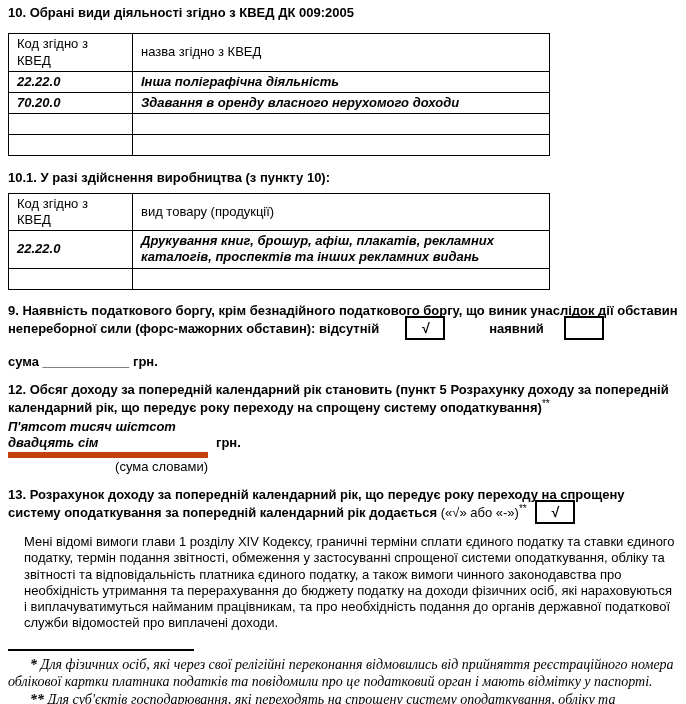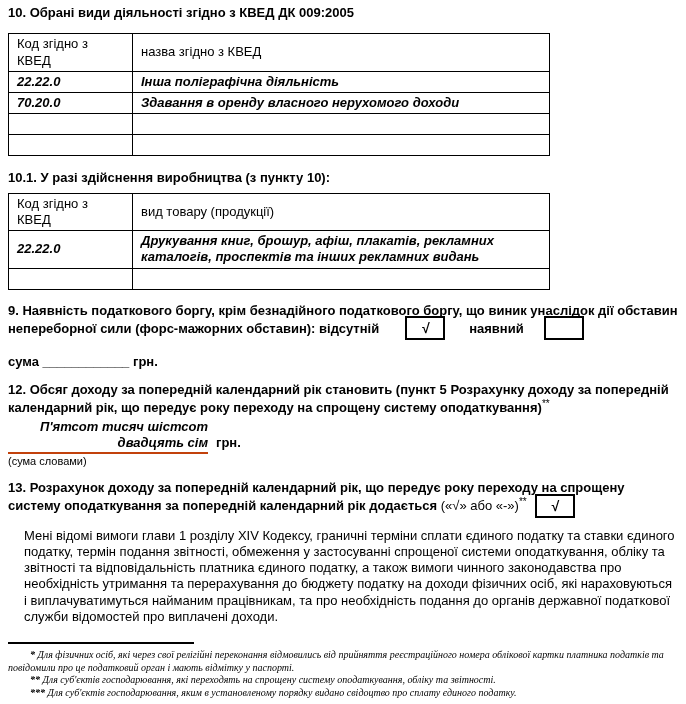--- a/index.html
+++ b/index.html
@@ -32,42 +32,42 @@
   .sup { vertical-align: super; font-size: 10px; }
 
   .cb {
     display: inline-block; width: 36px; height: 20px;
     border: 2px solid #000; box-sizing: content-box;
     text-align: center; vertical-align: middle;
     font-weight: bold; font-style: italic; font-size: 14px; line-height: 20px;
     margin-top: -3px;
   }
   .cb-absent   { margin-left: 26px; }
-  .lbl-present { margin-left: 24px; }
+  .lbl-present { margin-left: 44px; }
   .cb-present  { margin-left: 20px; }
   .cb-attach   { margin-left: 8px; }
 
   .sum-row { margin-top: 14px; }
 
   .amount-row { margin-top: 2px; }
   .amount-line {
-    display: inline-block; width: 200px; border-bottom: 2px solid #c2410c;
-    font-weight: bold; font-style: italic; text-align: right; padding-bottom: 1px;
+    display: inline-block; width: 200px; border-bottom: 6px solid #c2410c;
+    font-weight: bold; font-style: italic; text-align: left; padding-bottom: 1px;
   }
   .amount-unit { font-weight: bold; margin-left: 8px; }
-  .amount-caption { width: 200px; text-align: left; font-size: 11px; margin-top: 1px; }
+  .amount-caption { width: 200px; text-align: right; font-size: 13px; margin-top: 1px; }
 
   .statement { margin: 10px 0 0 16px; }
 
   .sep { width: 186px; border-top: 2px solid #000; margin-top: 17px; }
 
   .footnotes { margin-top: 5px; }
   .fn {
     margin: 0; font-family: "Liberation Serif", serif; font-style: italic;
-    font-size: 10px; line-height: 1.25; text-indent: 22px;
+    font-size: 14px; line-height: 1.25; text-indent: 22px;
   }
   .fn-marker { font-weight: bold; }
 </style>
 </head>
 <body>
 
 <p class="heading h10">10. Обрані види діяльності згідно з КВЕД ДК 009:2005</p>
 
 <table class="kved t1">
   <colgroup>

